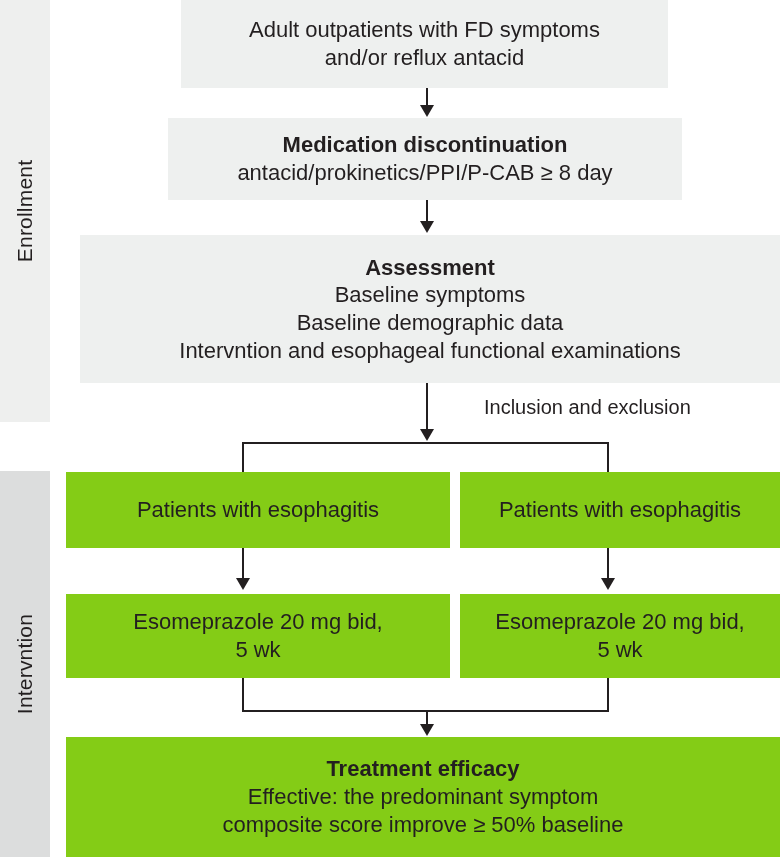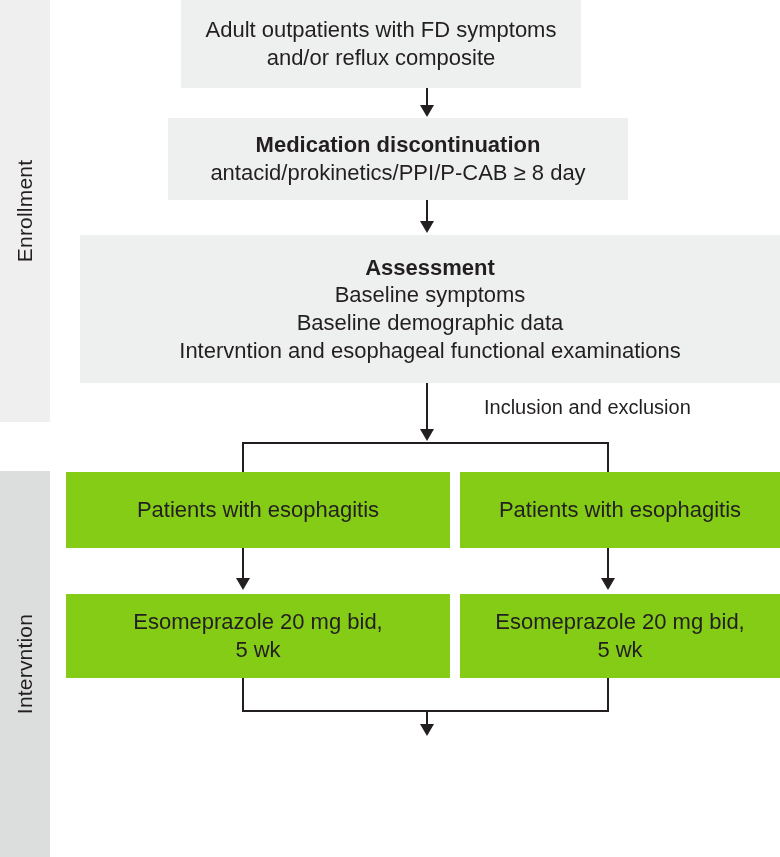--- a/index.html
+++ b/index.html
@@ -60,22 +60,22 @@
     line-height: 1.26;
     color: #231f20;
   }
   .node .ln { display: block; white-space: nowrap; }
   .node .ln.bold { font-weight: bold; }
 
   .node.light { background: #eef0ef; }
   .node.dark  { background: #84cc16; }
 
   
-  #node-screening    { left: 181px; top: 0px;   width: 400px; height: 88px;  font-size: 22px; }
-  #node-washout      { left: 168px; top: 118px; width: 460px; height: 82px;  font-size: 22px; }
+  #node-screening    { left: 181px; top: 0px;   width: 487px; height: 88px;  font-size: 22px; }
+  #node-washout      { left: 168px; top: 118px; width: 514px; height: 82px;  font-size: 22px; }
   #node-assessment   { left: 80px;  top: 235px; width: 700px; height: 148px; font-size: 22px; }
   #node-arm-left     { left: 66px;  top: 472px; width: 384px; height: 76px;  font-size: 22px; }
   #node-arm-right    { left: 460px; top: 472px; width: 320px; height: 76px;  font-size: 22px; }
   #node-drug-left    { left: 66px;  top: 594px; width: 384px; height: 84px;  font-size: 22px; }
   #node-drug-right   { left: 460px; top: 594px; width: 320px; height: 84px;  font-size: 22px; }
   #node-outcome      { left: 66px;  top: 737px; width: 714px; height: 120px; font-size: 22px; }
 
   
   .connector { position: absolute; }
   .vline {
@@ -111,21 +111,21 @@
   <div class="phase-strip enrollment">
     <span class="phase-label">Enrollment</span>
   </div>
 
   <div class="phase-strip intervention">
     <span class="phase-label">Intervntion</span>
   </div>
 
   <div class="node light" id="node-screening">
     <span class="ln">Adult outpatients with FD symptoms</span>
-    <span class="ln">and/or reflux composite</span>
+    <span class="ln">and/or reflux antacid</span>
   </div>
 
   <div class="connector">
     <div class="vline" style="left:426px; top:88px; height:20px;"></div>
     <div class="arrowhead" style="left:420px; top:105px;"></div>
   </div>
 
   <div class="node light" id="node-washout">
     <span class="ln bold">Medication discontinuation</span>
     <span class="ln">antacid/prokinetics/PPI/P-CAB ≥ 8 day</span>
@@ -181,14 +181,19 @@
   </div>
 
   <div class="connector">
     <div class="vline" style="left:242px; top:678px; height:34px;"></div>
     <div class="vline" style="left:607px; top:678px; height:34px;"></div>
     <div class="hline" style="left:242px; top:710px; width:367px;"></div>
     <div class="vline" style="left:426px; top:710px; height:18px;"></div>
     <div class="arrowhead" style="left:420px; top:724px;"></div>
   </div>
 
+  <div class="node dark" id="node-outcome">
+    <span class="ln bold">Treatment efficacy</span>
+    <span class="ln">Effective: the predominant symptom</span>
+    <span class="ln">composite score improve ≥ 50% baseline</span>
+  </div>
 
 </div>
 
 </body></html>

